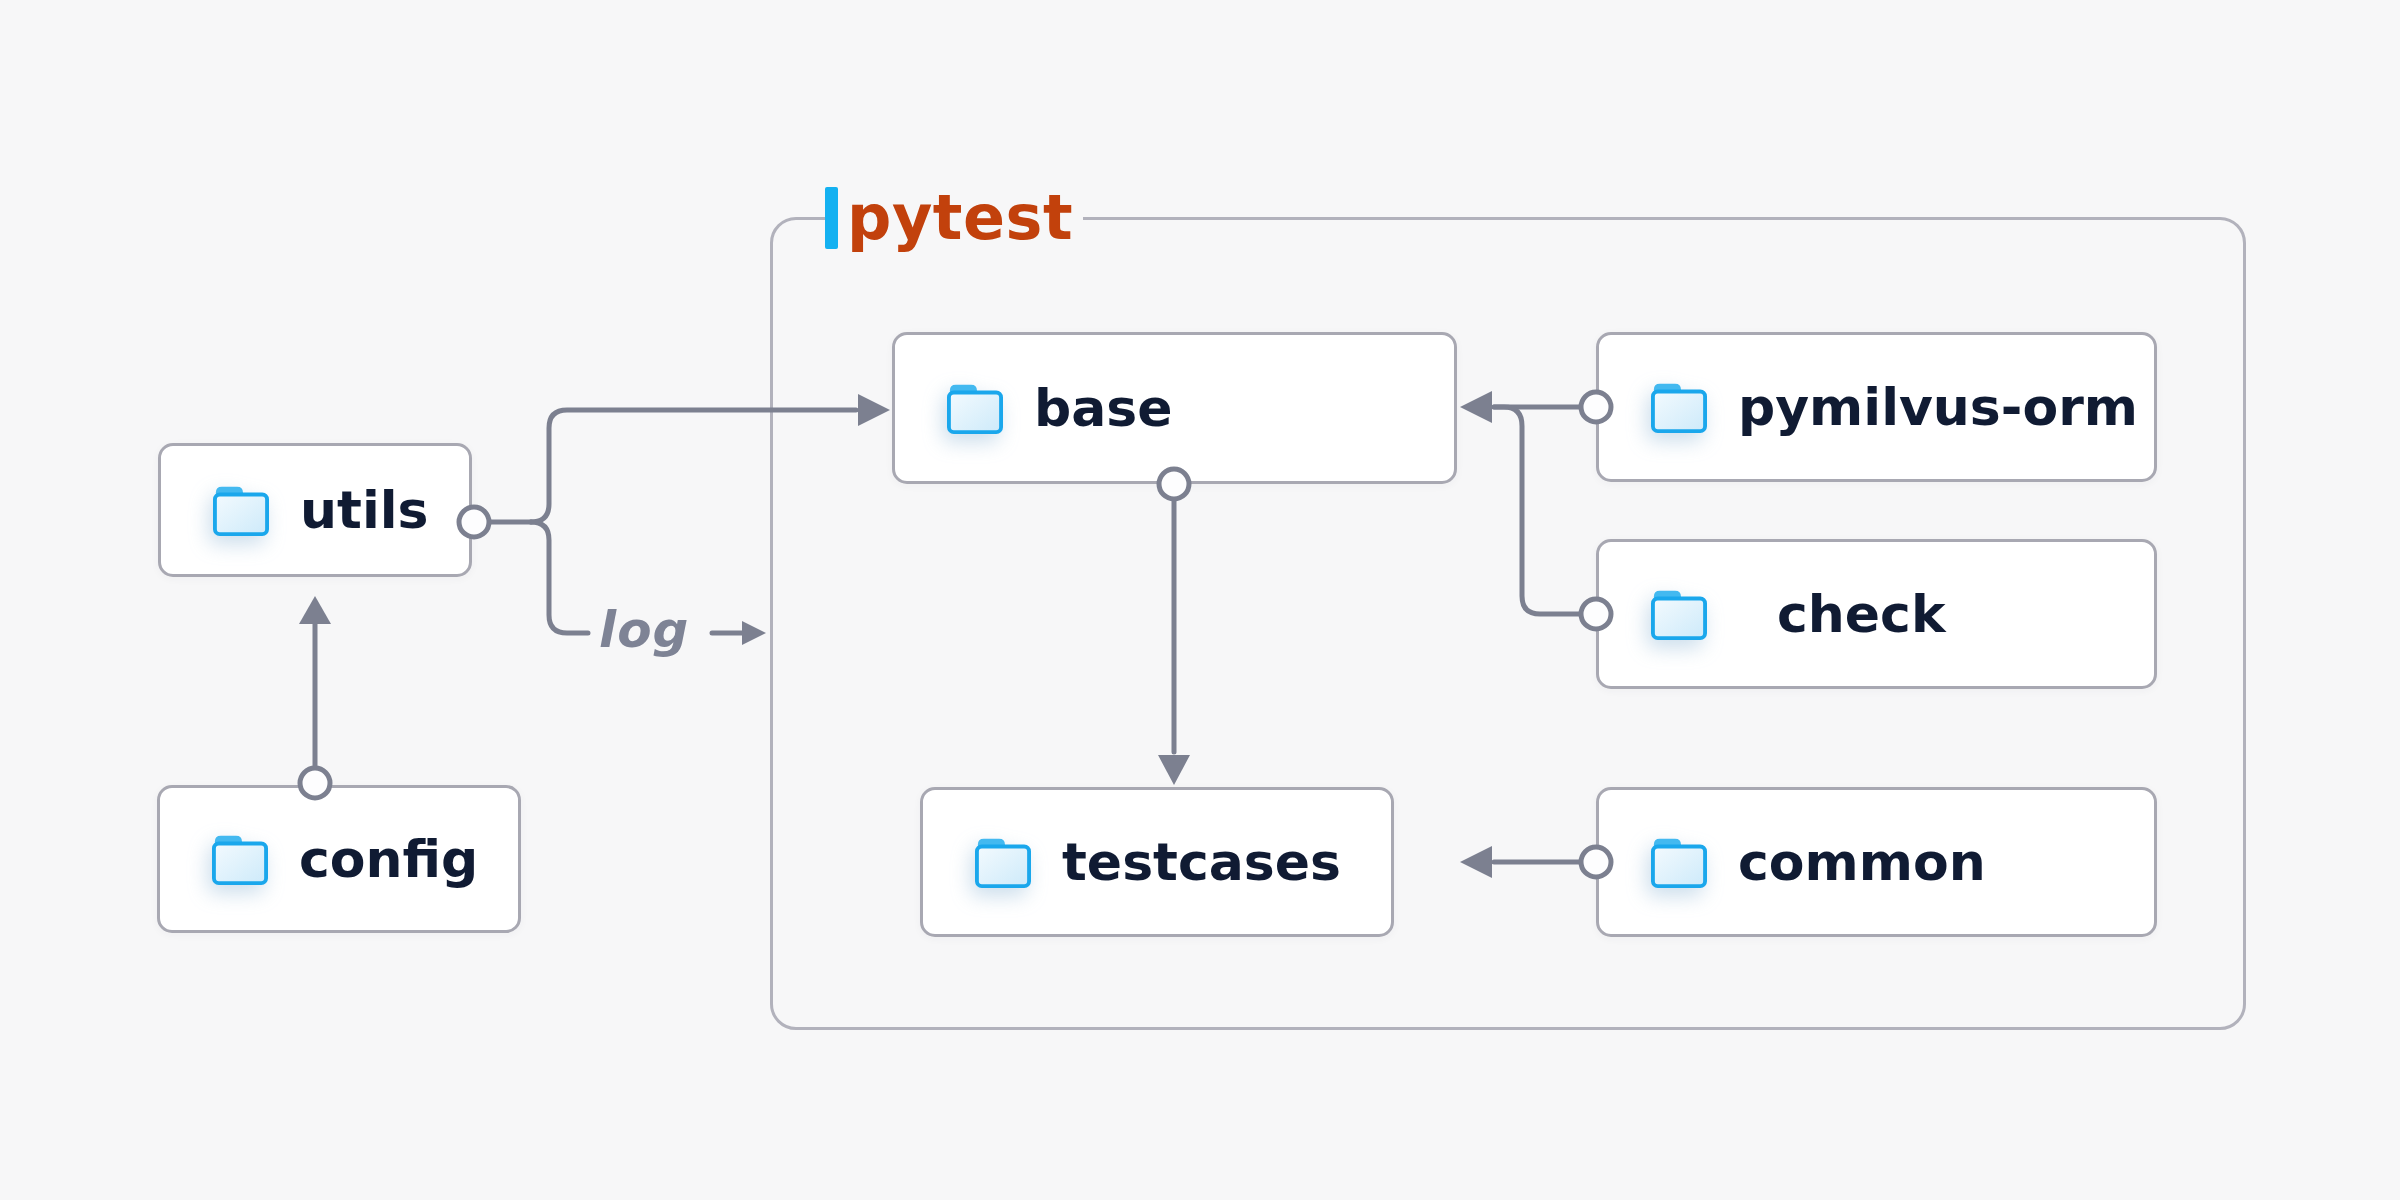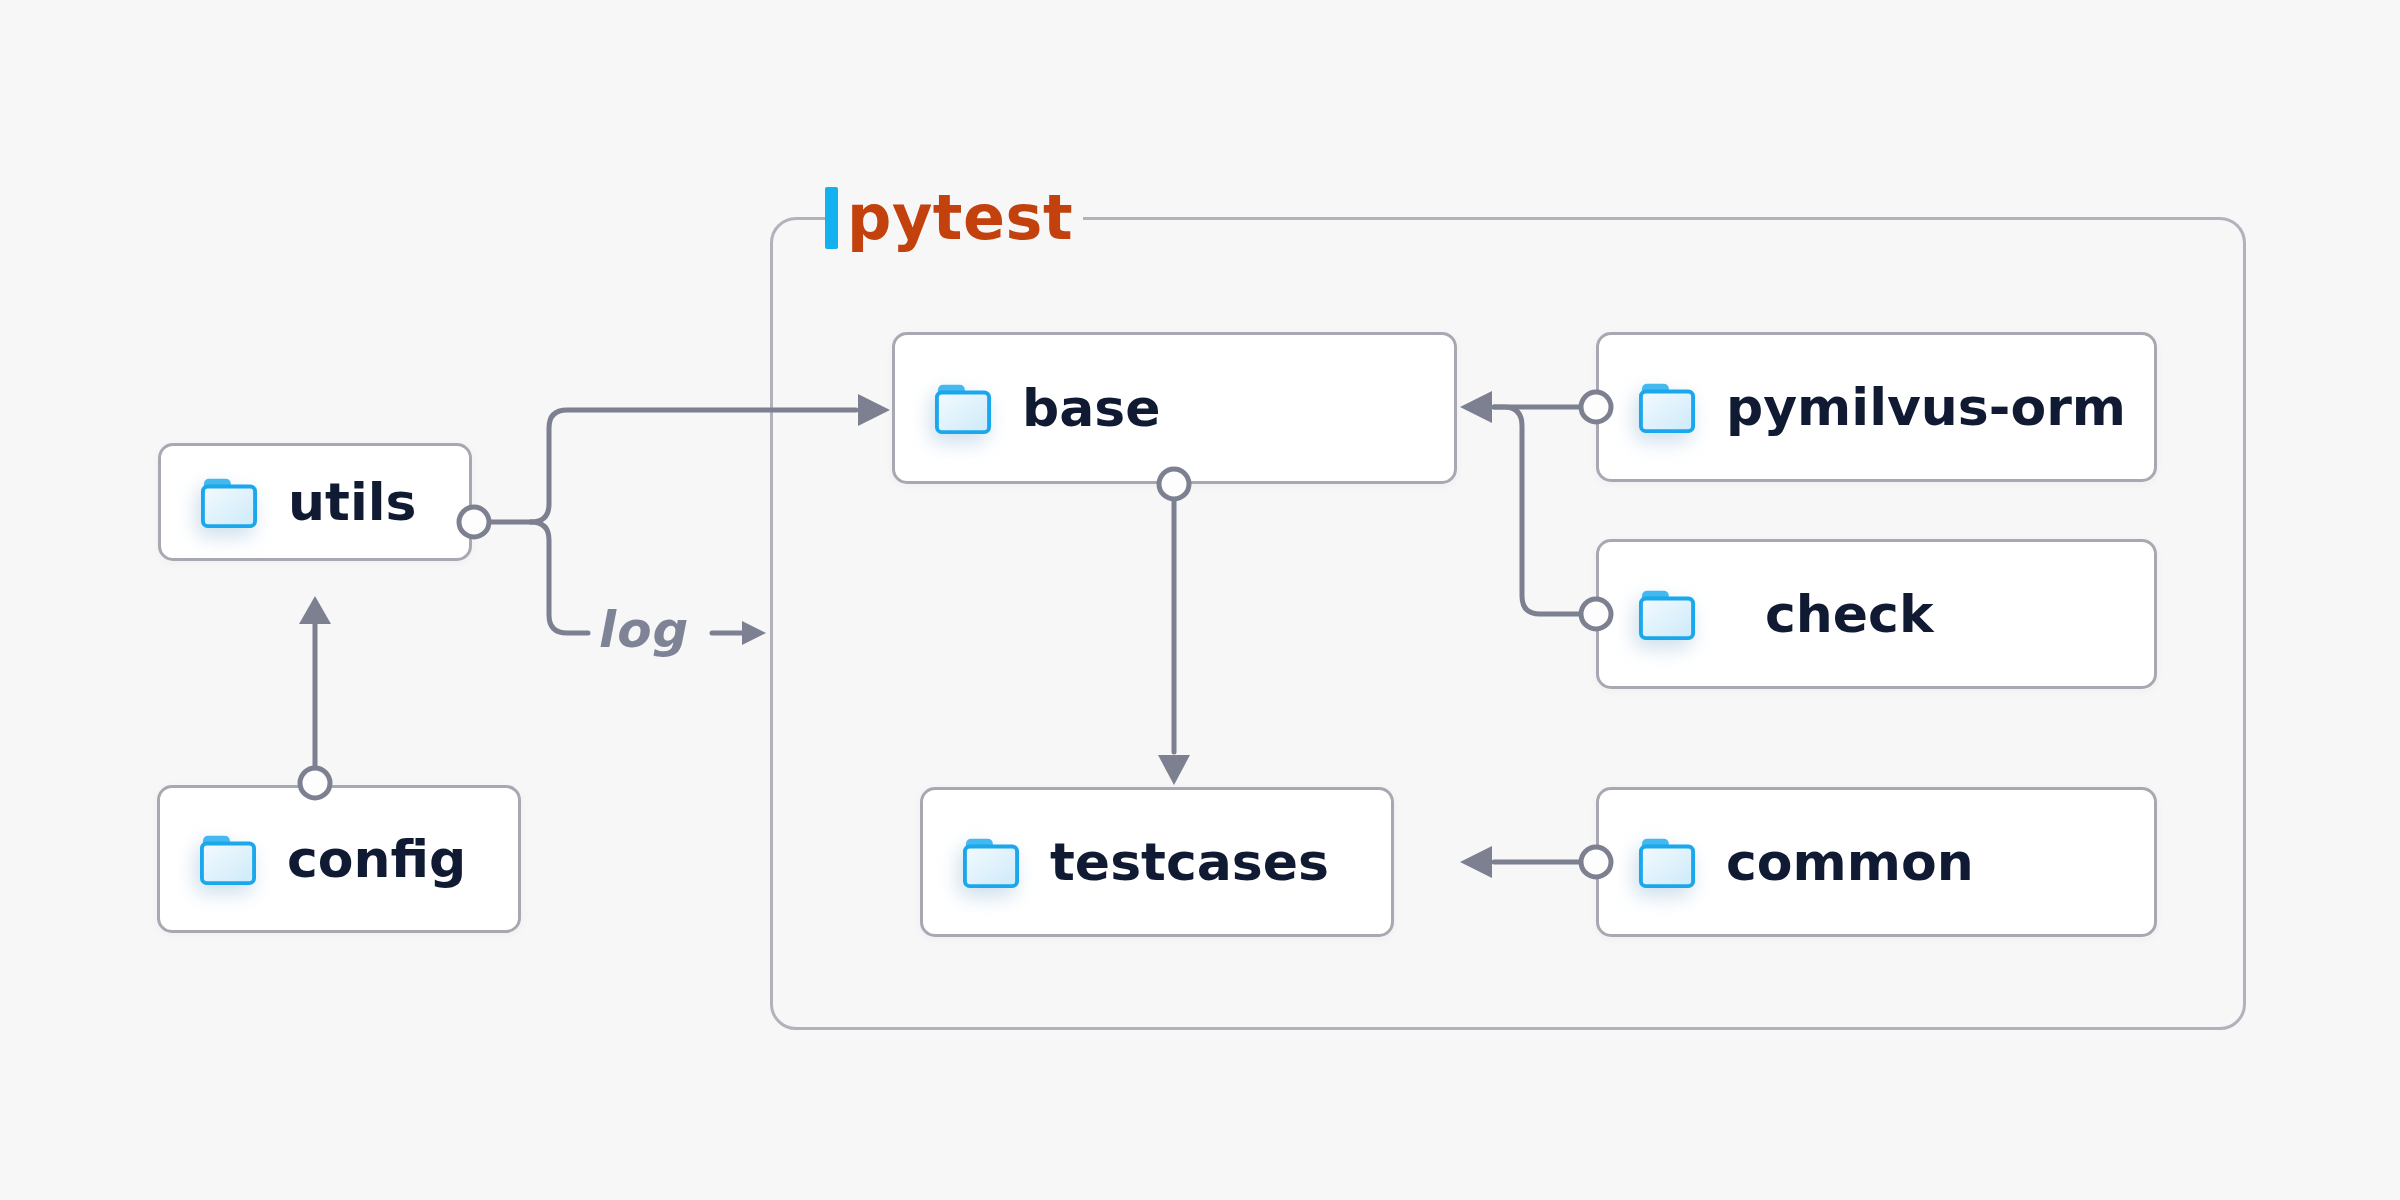--- a/index.html
+++ b/index.html
@@ -20,21 +20,21 @@
   .accent-bar{
     width:13px;height:62px;background:#14b1f1;border-radius:2px;flex:0 0 auto;
   }
   .group-label-text{
     margin-left:9px;font-size:62px;font-weight:700;color:#c2410c;line-height:64px;
     letter-spacing:0.5px;
   }
   
   .node{
     position:absolute;background:#ffffff;border:3px solid #a8a8b2;border-radius:15px;
-    box-sizing:border-box;display:flex;align-items:center;padding-left:36px;
+    box-sizing:border-box;display:flex;align-items:center;padding-left:48px;
     box-shadow:0 2px 8px rgba(40,50,80,0.04);
   }
   .folder{
     width:64px;height:56px;flex:0 0 auto;display:inline-block;
     filter:drop-shadow(-4px 8px 10px rgba(110,160,200,0.35));
   }
   .node-label{
     margin-left:27px;font-size:52px;font-weight:700;color:#101b33;white-space:nowrap;
     letter-spacing:0px;
   }
@@ -51,21 +51,21 @@
 
 <div class="stage">
 
   <div class="group-box">
     <div class="group-label">
       <span class="accent-bar"></span>
       <span class="group-label-text">pytest</span>
     </div>
   </div>
 
-  <div class="node" style="left:158px;top:443px;width:314px;height:118px;">
+  <div class="node" style="left:158px;top:443px;width:314px;height:134px;">
     <span class="folder">
       <svg viewBox="0 0 66 58" width="64" height="56">
         <path d="M7 26 V11 q0-6 6-6 h16 q6 0 6 6 v15 z" fill="#43b9f0"></path>
         <rect x="6" y="13" width="54" height="41" rx="5" fill="url(#folderGradient)" stroke="#1aa7ec" stroke-width="4"></rect>
       </svg>
     </span>
     <span class="node-label">utils</span>
   </div>
 
   <div class="node" style="left:157px;top:785px;width:364px;height:148px;">

